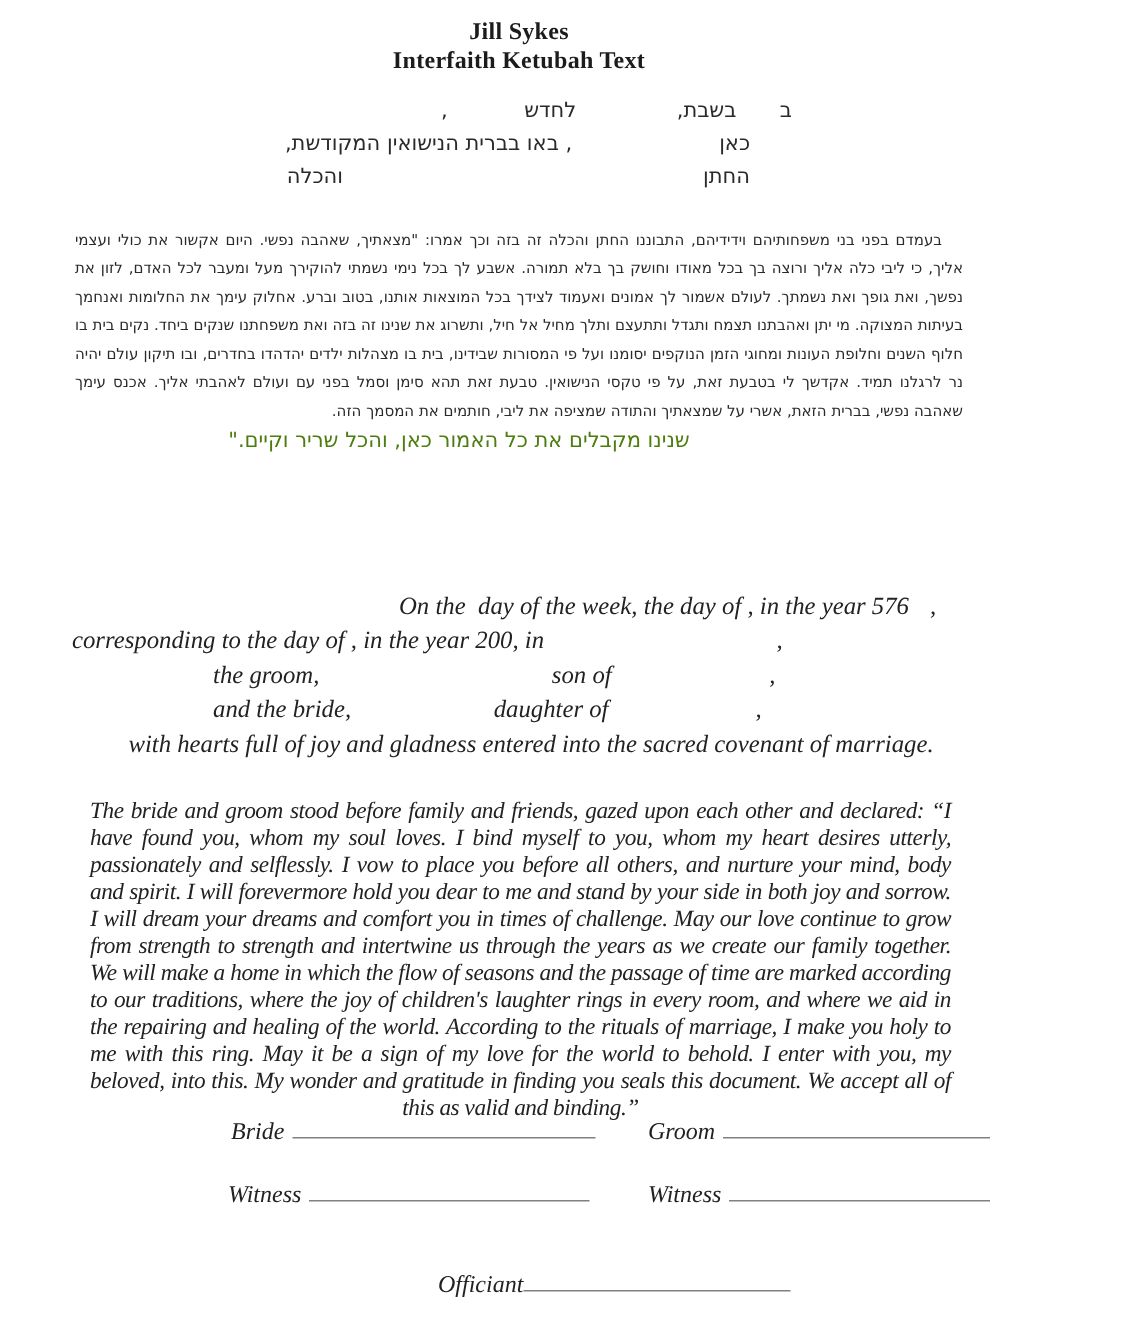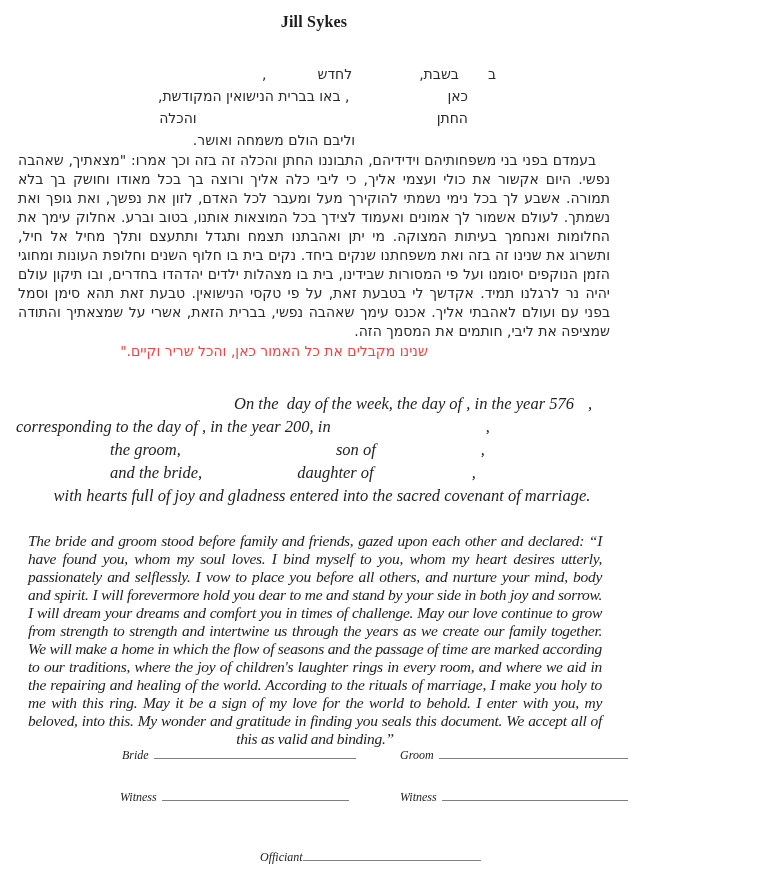--- a/index.html
+++ b/index.html
@@ -1,77 +1,79 @@
 <!DOCTYPE html>
 <html><head>
 <meta charset="utf-8">
 <style>
   html,body{margin:0;padding:0;background:#ffffff;}
   .page{
     width:628px;height:891px;position:relative;background:#ffffff;
     color:#1c1c1c;overflow:hidden;
     font-family:"Liberation Serif", serif;
+    margin-left:32px;
   }
   
   .title-block{position:absolute;top:12px;left:0;right:0;text-align:center;}
   .title-line{font-weight:bold;font-size:16px;line-height:19px;letter-spacing:.2px;}
   
   .heb{font-family:"DejaVu Sans", sans-serif;}
   .heb-date{position:absolute;top:66px;left:0;right:0;font-size:14px;color:#2a2a2a;}
   .heb-date .hline{direction:rtl;display:flex;align-items:baseline;height:22px;}
   .hline .sp{display:inline-block;height:1px;}
   .sp.w29{width:29px}.sp.w67{width:67px}.sp.w15{width:15px}.sp.w36{width:36px}
   .sp.w98{width:98px}.sp.w240{width:240px}
   .pr132{padding-right:132px}.pr160{padding-right:160px}
   .heb-center{direction:rtl;text-align:center;margin-right:80px;height:22px;}
   
   .heb-para-block{position:absolute;top:151px;left:18px;right:18px;}
   .heb-para{
     direction:rtl;text-align:justify;text-indent:14px;
-    font-size:14px;line-height:19px;color:#2a2a2a;margin:0;
+    font-size:10px;line-height:19px;color:#2a2a2a;margin:0;
   }
   .heb-closing{
     direction:rtl;text-align:center;font-size:14px;line-height:19px;
-    color:#ef4444;margin:1px 80px 0 0;
+    color:#4d7c0f;margin:1px 80px 0 0;
   }
   
   .eng{font-style:italic;color:#222;}
   .eng-date{position:absolute;top:394px;left:16px;right:0;font-size:16.5px;}
   .eng-date .eline{display:flex;align-items:baseline;height:23px;white-space:pre-wrap;}
   .eline span{white-space:pre-wrap;}
   .pl218{padding-left:218px}.pl177{}.pl175{padding-left:94px}
   .sp.w14{width:14px}.sp.w155{width:155px}.sp.w105{width:105px}.sp.w95{width:95px}.sp.w98b{width:98px}
   .eng-date .center-line{display:block;text-align:center;height:23px;}
   
   .eng-para{
     position:absolute;top:532px;left:28px;right:26px;
     font-style:italic;font-size:15.5px;line-height:18px;letter-spacing:-0.3px;
     text-align:justify;text-align-last:center;color:#222;margin:0;
   }
   
-  .sig{position:absolute;font-style:italic;font-size:12px;color:#222;white-space:nowrap;}
+  .sig{position:absolute;font-style:italic;font-size:16px;color:#222;white-space:nowrap;}
   .sig-line{
     display:inline-block;height:14px;border-bottom:1px solid #808080;
     vertical-align:baseline;margin-left:5px;
   }
   .sig-line.nogap{margin-left:0;}
   .w202{width:202px}.w193{width:193px}.w187{width:187px}.w186{width:186px}.w178{width:178px}
   .sig-bride{left:122px;top:744px;}
   .sig-groom{left:400px;top:744px;}
   .sig-witness1{left:120px;top:786px;}
   .sig-witness2{left:400px;top:786px;}
   .sig-officiant{left:260px;top:846px;}
 </style>
 </head>
 <body>
 
 <div class="page">
 
   <div class="title-block">
     <div class="title-line">Jill Sykes</div>
+    <div class="title-line">Interfaith Ketubah Text</div>
   </div>
 
   <div class="heb heb-date">
     <div class="hline pr132">
       <span>ב</span>
       <span class="sp w29"></span>
       <span>בשבת,</span>
       <span class="sp w67"></span>
       <span>לחדש</span>
       <span class="sp w15"></span>
@@ -81,21 +83,20 @@
     <div class="hline pr160">
       <span>כאן</span>
       <span class="sp w98"></span>
       <span>, באו בברית הנישואין המקודשת,</span>
     </div>
     <div class="hline pr160">
       <span>החתן</span>
       <span class="sp w240"></span>
       <span>והכלה</span>
     </div>
-    <div class="heb-center">וליבם הולם משמחה ואושר.</div>
   </div>
 
   <div class="heb heb-para-block">
     <p class="heb-para" dir="rtl">בעמדם בפני בני משפחותיהם וידידיהם, התבוננו החתן והכלה זה בזה וכך אמרו: "מצאתיך, שאהבה נפשי. היום אקשור את כולי ועצמי אליך, כי ליבי כלה אליך ורוצה בך בכל מאודו וחושק בך בלא תמורה. אשבע לך בכל נימי נשמתי להוקירך מעל ומעבר לכל האדם, לזון את נפשך, ואת גופך ואת נשמתך. לעולם אשמור לך אמונים ואעמוד לצידך בכל המוצאות אותנו, בטוב וברע. אחלוק עימך את החלומות ואנחמך בעיתות המצוקה. מי יתן ואהבתנו תצמח ותגדל ותתעצם ותלך מחיל אל חיל, ותשרוג את שנינו זה בזה ואת משפחתנו שנקים ביחד. נקים בית בו חלוף השנים וחלופת העונות ומחוגי הזמן הנוקפים יסומנו ועל פי המסורות שבידינו, בית בו מצהלות ילדים יהדהדו בחדרים, ובו תיקון עולם יהיה נר לרגלנו תמיד. אקדשך לי בטבעת זאת, על פי טקסי הנישואין. טבעת זאת תהא סימן וסמל בפני עם ועולם לאהבתי אליך. אכנס עימך שאהבה נפשי, בברית הזאת, אשרי על שמצאתיך והתודה שמציפה את ליבי, חותמים את המסמך הזה.</p>
     <div class="heb-closing">שנינו מקבלים את כל האמור כאן, והכל שריר וקיים."</div>
   </div>
 
   <div class="eng eng-date">
     <div class="eline pl218">
       <span>On the  day of the week, the day of , in the year 576</span>

